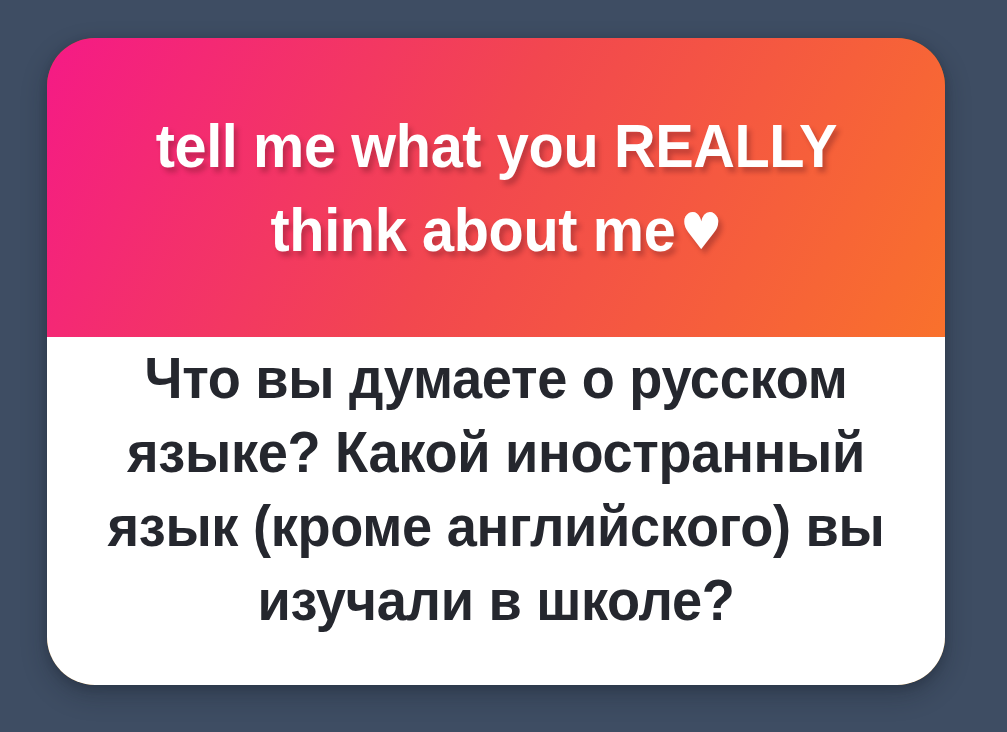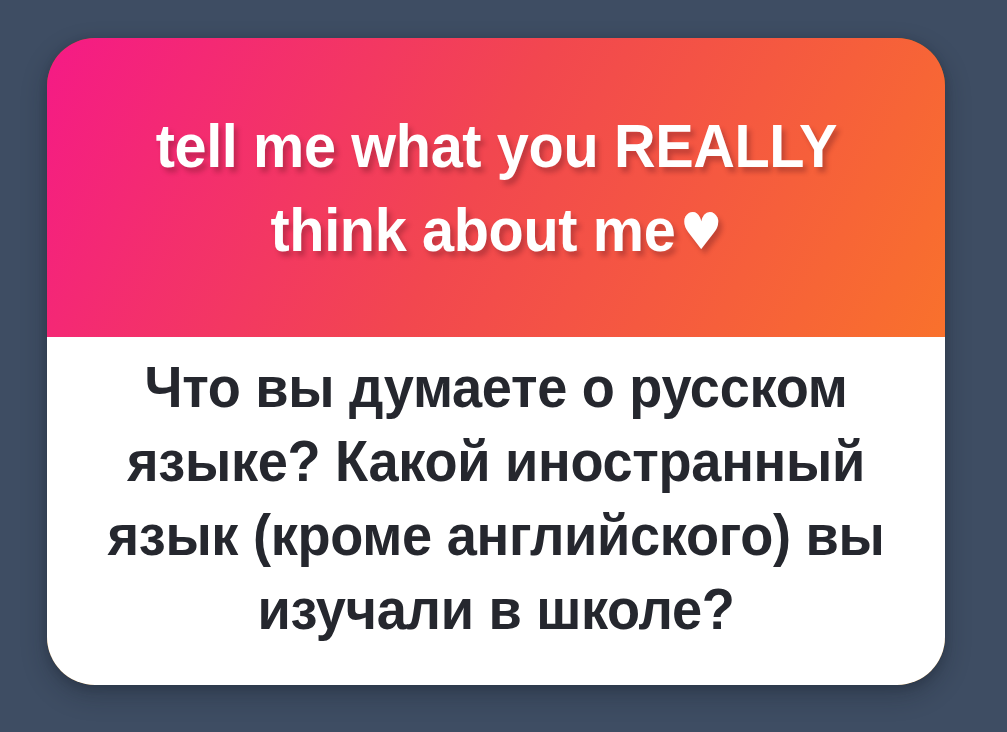--- a/index.html
+++ b/index.html
@@ -81,21 +81,21 @@
     line-height: 1;
     vertical-align: 0.02em;
     margin-left: 0.10em;
   }
 
   
   #answer-body {
     flex: 1 1 auto;
     background: #ffffff;
     display: flex;
-    align-items: center;
+    align-items: flex-start;
     justify-content: center;
     box-sizing: border-box;
     padding: 4px 32px 30px 32px;
   }
 
   #answer-text {
     margin: 0;
     text-align: center;
     color: #25272e;
     font-family: "Liberation Sans Narrow", "Liberation Sans", "DejaVu Sans Condensed", sans-serif;

